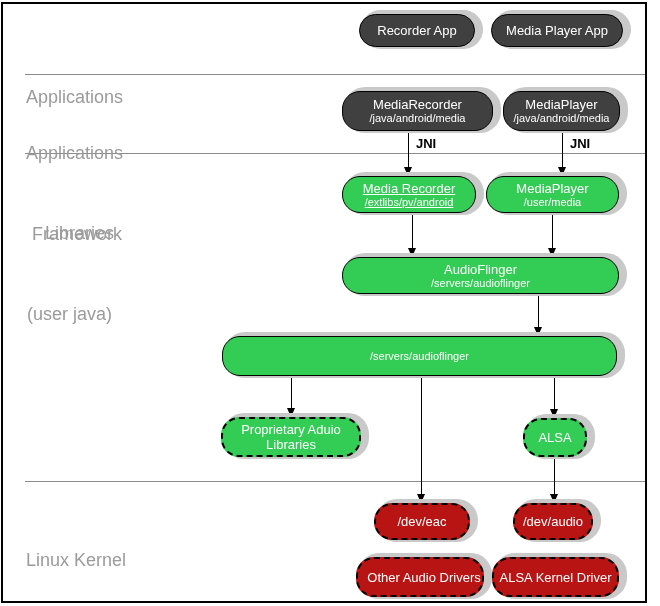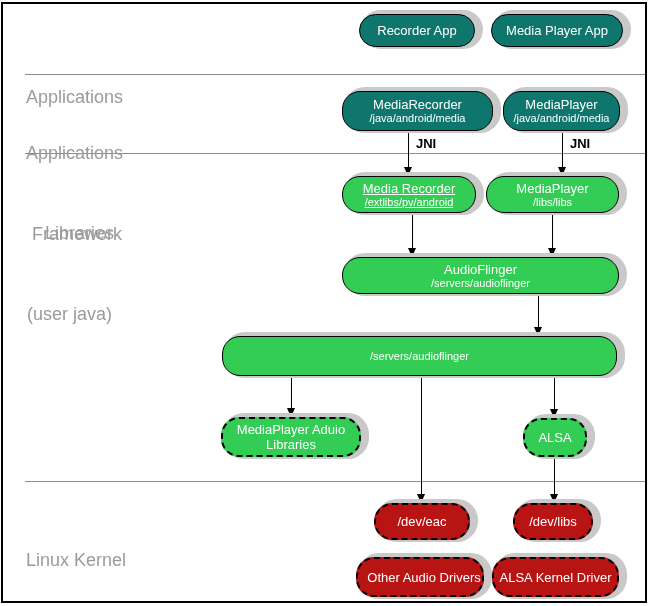--- a/index.html
+++ b/index.html
@@ -25,21 +25,21 @@
   #lbl-kernel { left:26px; top:493px; }
   .layer-label span { display:block; }
 
   .node {
     position:absolute; box-sizing:border-box;
     border:1px solid #000; border-radius:18px;
     background:#888; color:#fff;
     display:flex; flex-direction:column; align-items:center; justify-content:center;
     text-align:center; box-shadow:5px -1px 0 3px #c9c9c9;
   }
-  .blue  { background:#0f766e;text-align:right; }
+  .blue  { background:#404040;text-align:right; }
   .green { background:#33cc55; }
   .red   { background:#b81414; }
   .dashed { border:2px dashed #000; }
   .node .t { font-size:13px; line-height:15px; white-space:nowrap; }
   .node .s { font-size:11px; line-height:13px; white-space:nowrap; }
 
   #recorder-app      { left:359px; top:14px;  width:116px; height:33px; }
   #media-player-app  { left:491px; top:14px;  width:132px; height:33px; }
   #media-recorder-fw { left:342px; top:91px;  width:151px; height:40px; }
   #media-player-fw   { left:503px; top:91px;  width:117px; height:40px; }
@@ -134,42 +134,42 @@
     <div class="t">MediaPlayer</div>
     <div class="s">/java/android/media</div>
   </div>
 
   <div class="node green" id="media-recorder-lib">
     <div class="t">Media Recorder</div>
     <div class="s">/extlibs/pv/android</div>
   </div>
   <div class="node green" id="media-player-lib">
     <div class="t">MediaPlayer</div>
-    <div class="s">/libs/libs</div>
+    <div class="s">/user/media</div>
   </div>
   <div class="node green" id="audio-flinger">
     <div class="t">AudioFlinger</div>
     <div class="s">/servers/audioflinger</div>
   </div>
   <div class="node green" id="ahi">
     <div class="s">/servers/audioflinger</div>
   </div>
   <div class="node green dashed" id="proprietary">
-    <div class="t">MediaPlayer Aduio</div>
+    <div class="t">Proprietary Aduio</div>
     <div class="t">Libraries</div>
   </div>
   <div class="node green dashed" id="alsa">
     <div class="t">ALSA</div>
   </div>
 
   <div class="node red dashed" id="dev-eac">
     <div class="t">/dev/eac</div>
   </div>
   <div class="node red dashed" id="dev-audio">
-    <div class="t">/dev/libs</div>
+    <div class="t">/dev/audio</div>
   </div>
   <div class="node red dashed" id="other-drivers">
     <div class="t">Other Audio Drivers</div>
   </div>
   <div class="node red dashed" id="alsa-kernel">
     <div class="t">ALSA Kernel Driver</div>
   </div>
 
   <div class="frame"></div>
 </div>

